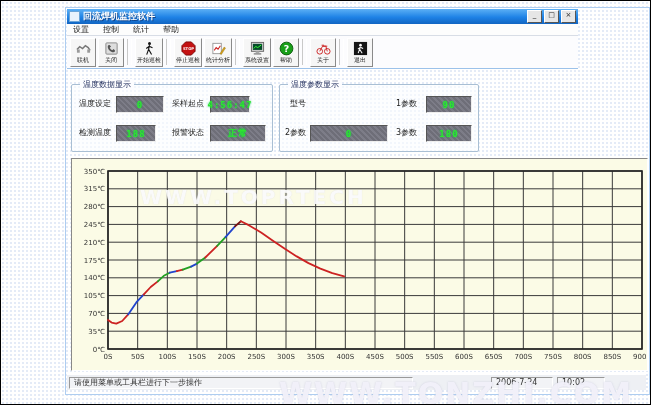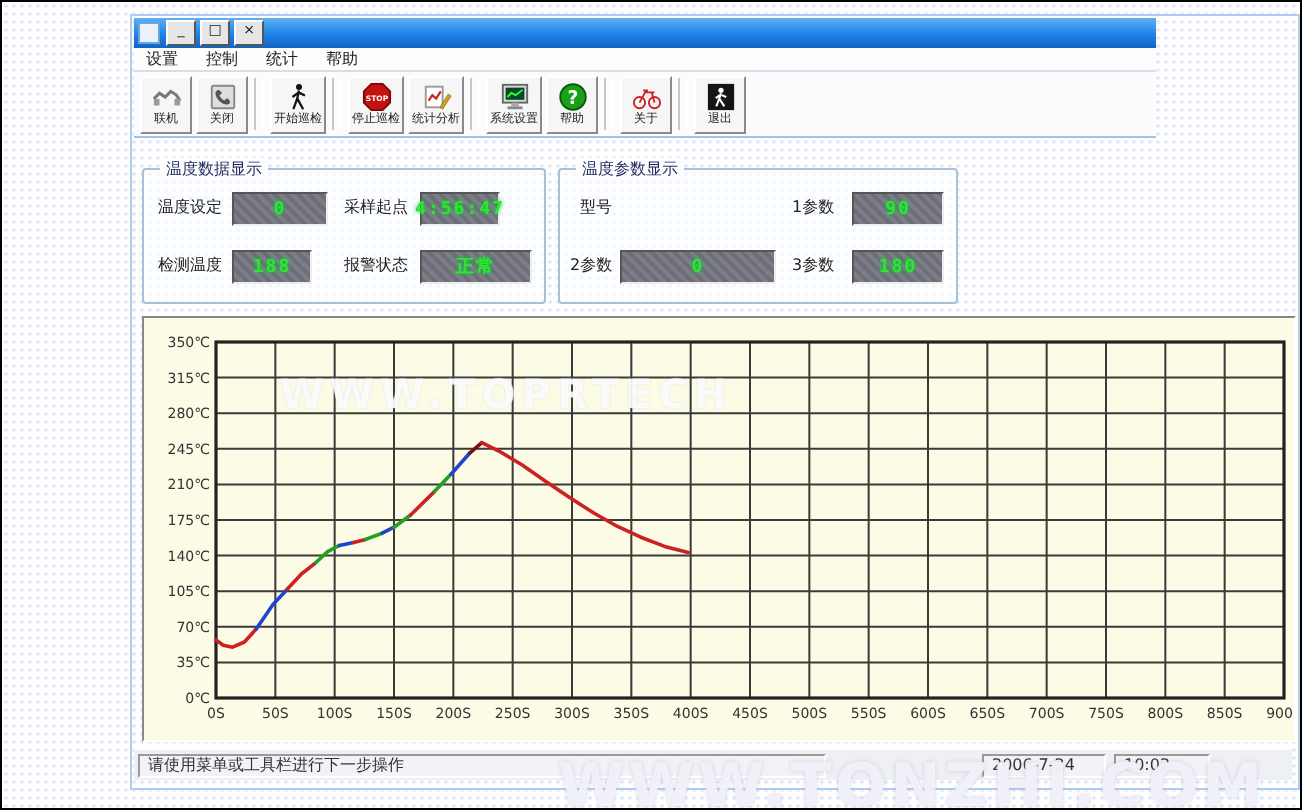--- a/index.html
+++ b/index.html
@@ -61,20 +61,21 @@
   svg text{font-family:"DejaVu Sans",sans-serif;}
 </style>
 </head>
 <body>
 
 <div id="screen">
   <div class="win-frame">
 
     <div class="titlebar">
       <span class="app-icon"></span>
+      <span class="title">回流焊机监控软件</span>
       <span class="winbtns">
         <span class="winbtn">_</span>
         <span class="winbtn">□</span>
         <span class="winbtn">×</span>
       </span>
     </div>
 
     <div class="menubar">
       <span class="menu-item">设置</span>
       <span class="menu-item">控制</span>

